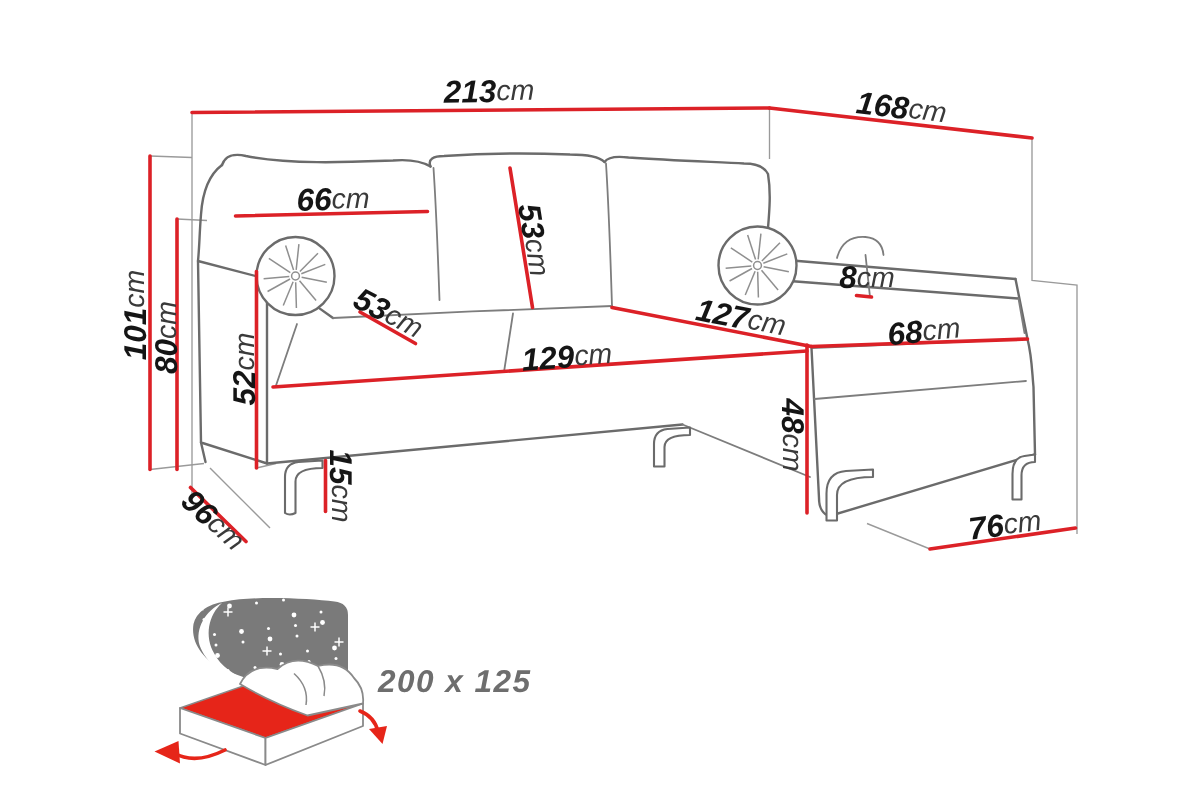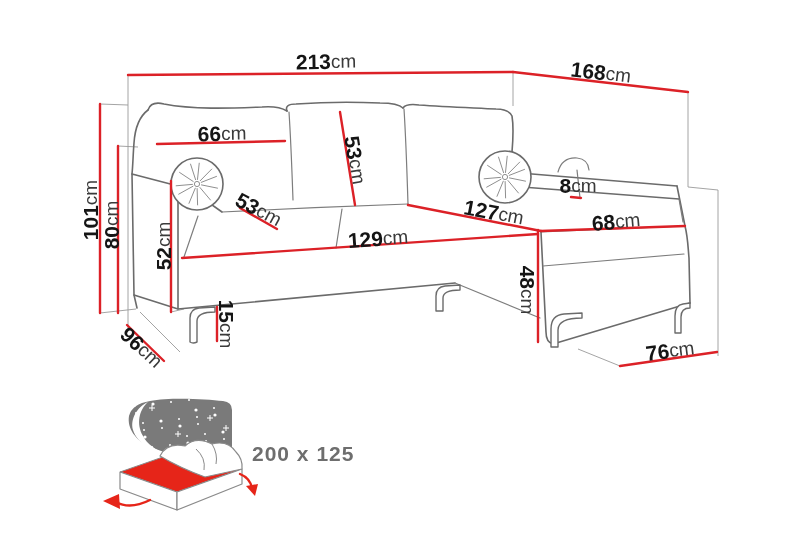--- a/index.html
+++ b/index.html
@@ -1,16 +1,16 @@
 <!DOCTYPE html>
 <html><head>
 <meta charset="utf-8">
 <style>
   html,body{margin:0;padding:0;background:#ffffff;}
-  .stage{position:relative;width:800px;height:533px;background:#fff;overflow:hidden;}
+  .stage{position:relative;width:800px;height:533px;background:#fff;overflow:hidden;font-style:italic;}
   svg{display:block;}
   .outline{stroke:#6b6b6b;stroke-width:1.6;fill:none;stroke-linecap:round;stroke-linejoin:round;}
   .outline-thin{stroke:#7d7d7d;stroke-width:1.2;fill:none;stroke-linecap:round;stroke-linejoin:round;}
   .guide{stroke:#9a9a9a;stroke-width:0.9;fill:none;}
   .leg{fill:#ffffff;stroke:#6b6b6b;stroke-width:1.4;stroke-linejoin:round;}
   .pillow{fill:#ffffff;stroke:#6b6b6b;stroke-width:1.6;}
   .pleat{stroke:#8f8f8f;stroke-width:1;fill:none;}
   .red{stroke:#dc2127;stroke-width:2.4;fill:none;stroke-linecap:round;}
   .dim{font-family:"Liberation Sans",sans-serif;text-anchor:middle;dominant-baseline:central;}
   .dim .num{font-weight:bold;font-size:21px;fill:#151515;}

